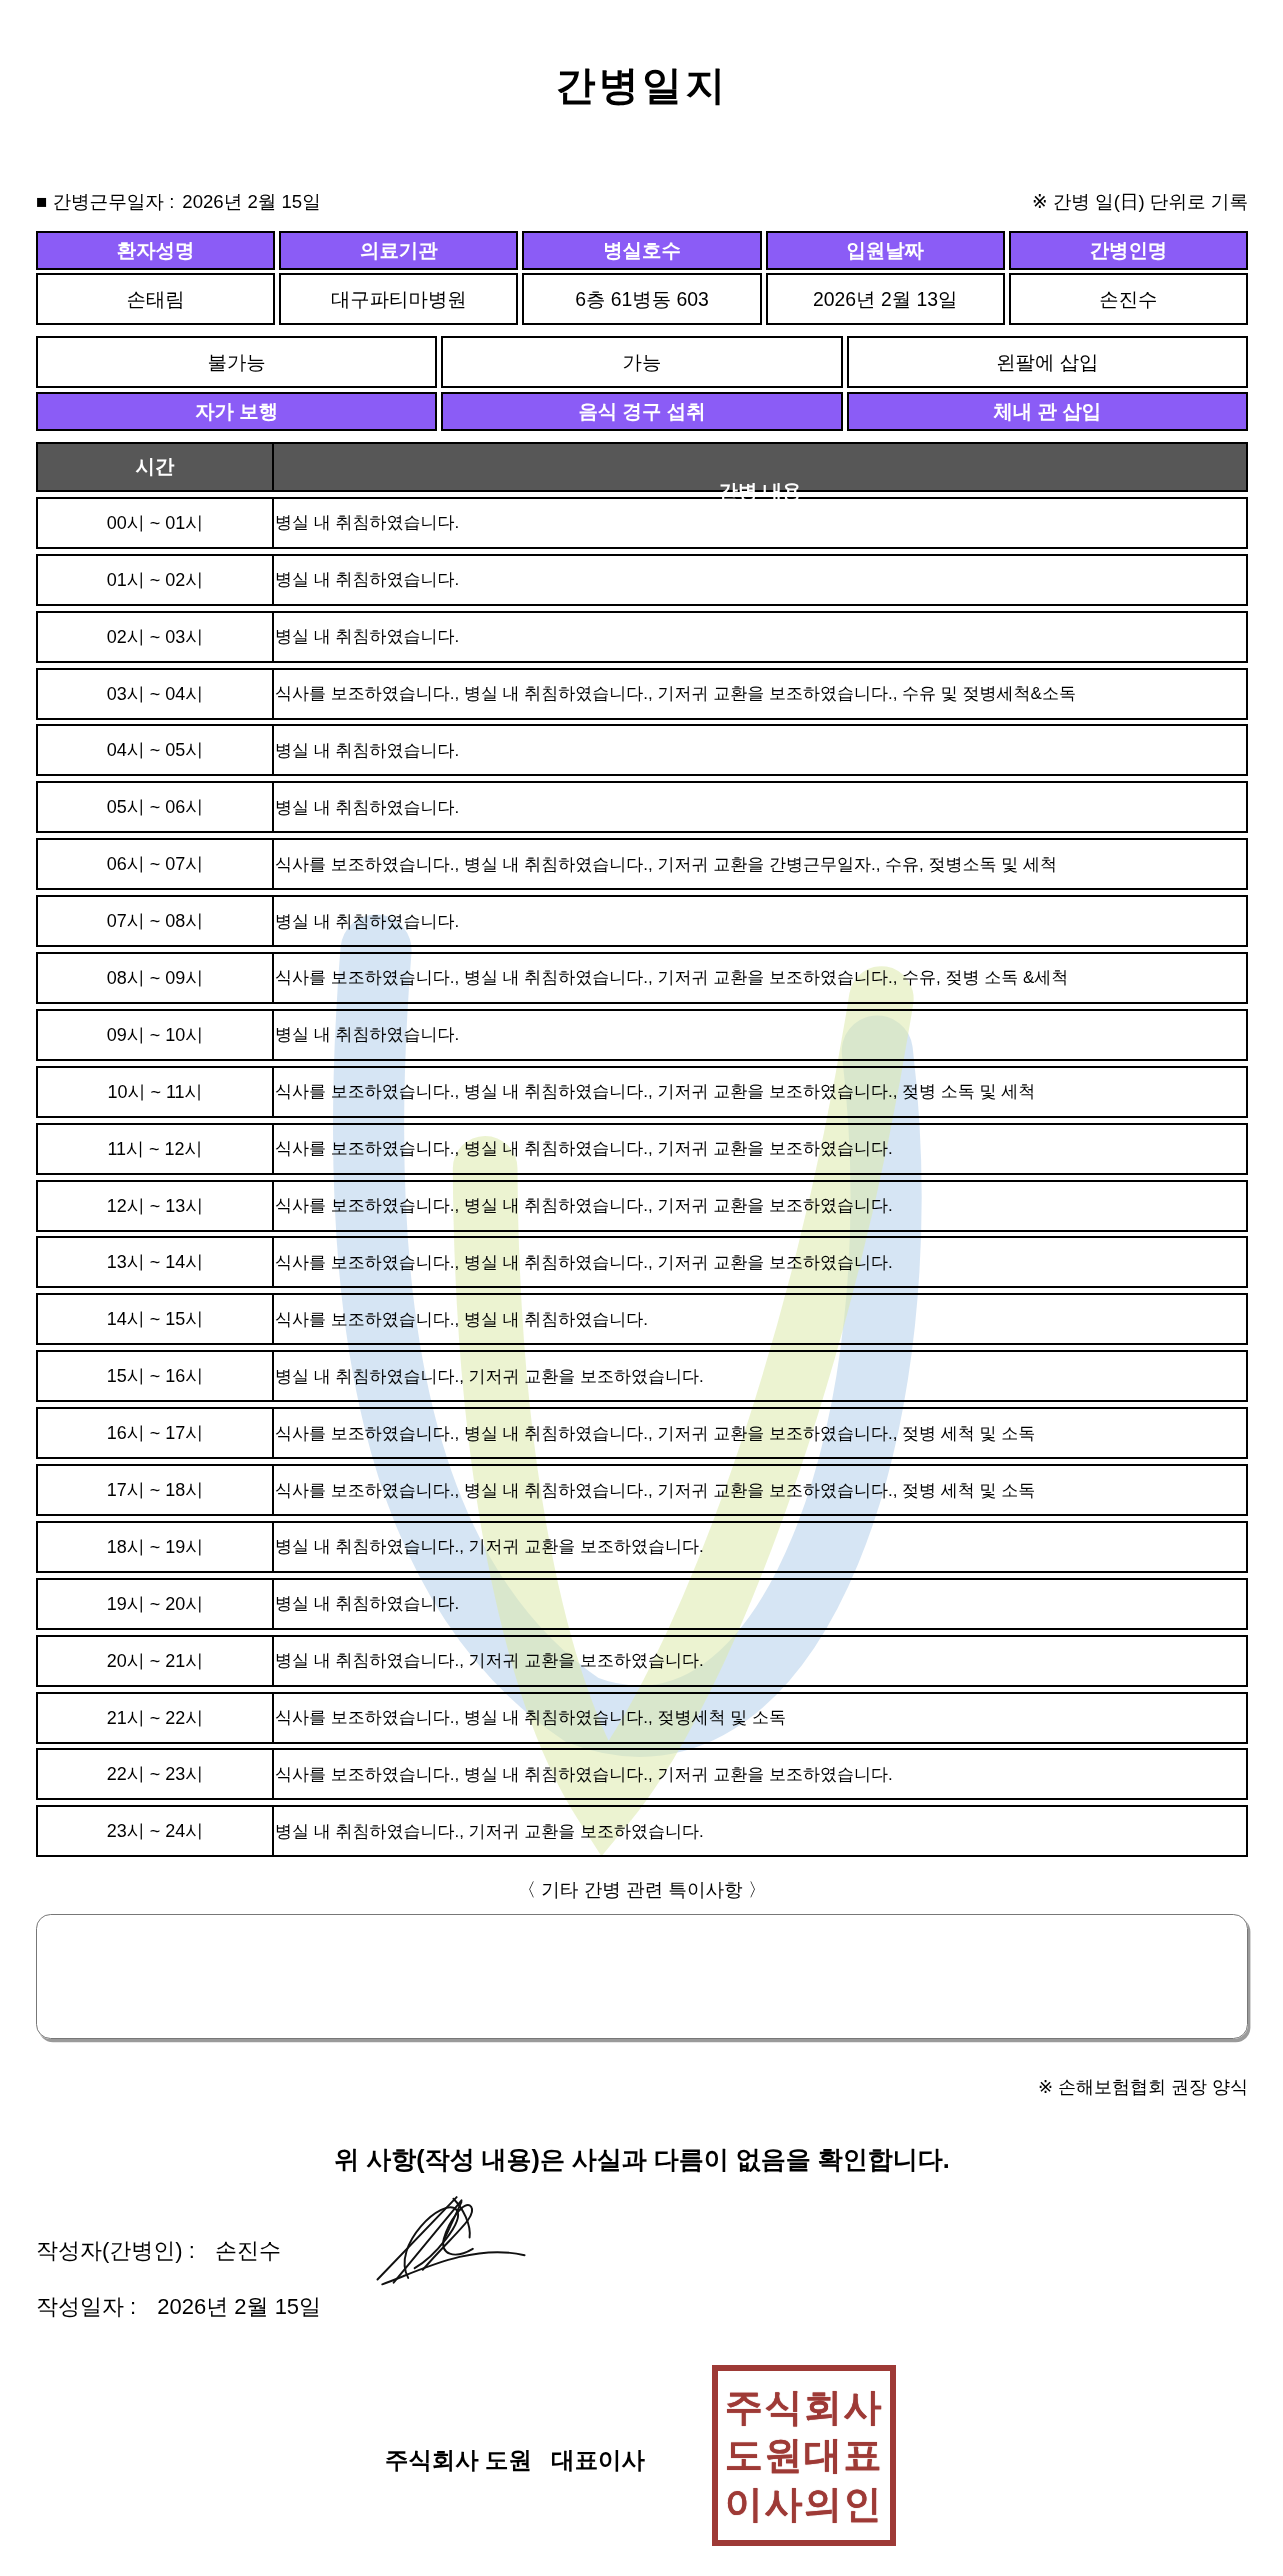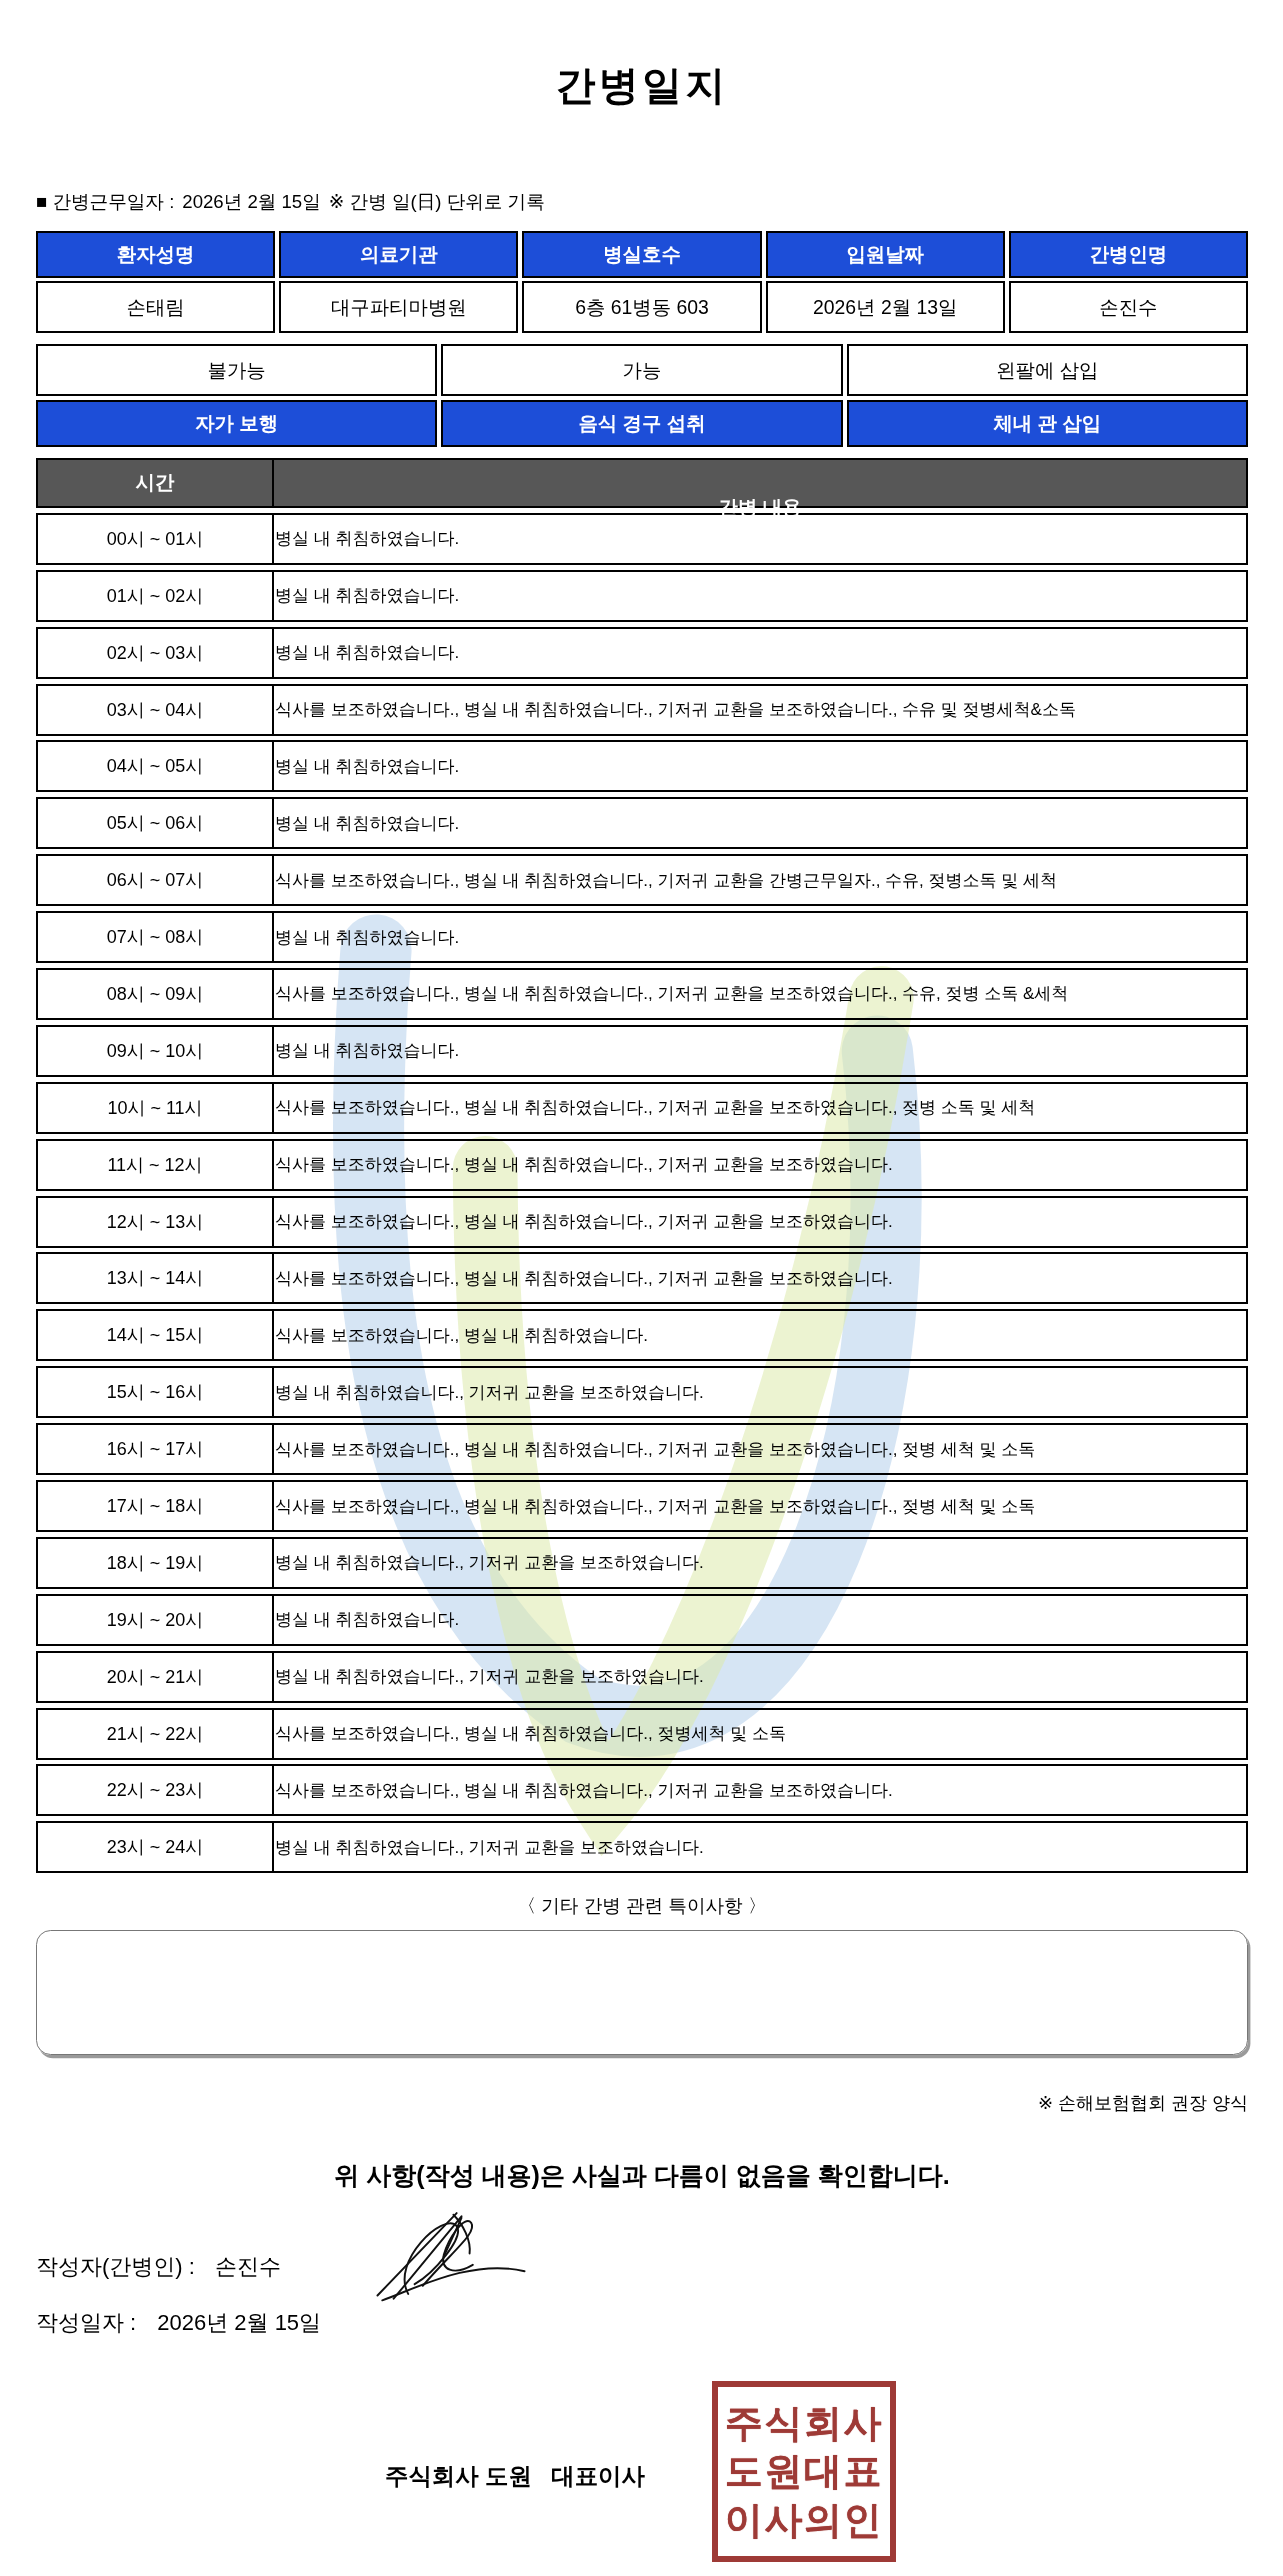--- a/index.html
+++ b/index.html
@@ -4,29 +4,29 @@
 <style>
   * { box-sizing: border-box; margin: 0; padding: 0; }
   html,body { background:#fff; }
   body { font-family: "Liberation Sans", "DejaVu Sans", sans-serif; color:#000; }
   .page { position:relative; width:1284px; height:2576px; background:#fff; overflow:hidden; margin:0 auto; }
   .watermark { position:absolute; left:0; top:0; width:1284px; height:2576px; z-index:0; pointer-events:none; }
   .content { position:relative; z-index:1; padding:0 36px; }
 
   .doc-title { margin-top:58px; text-align:center; font-size:40px; font-weight:bold; letter-spacing:3.2px; }
 
-  .meta-row { margin-top:76px; display:flex; justify-content:flex-start; align-items:flex-end; font-size:18.6px; }
+  .meta-row { margin-top:76px; display:flex; justify-content:space-between; align-items:flex-end; font-size:18.6px; }
   .meta-left span { margin-right:8px; }
 
   
   .grid-row { display:flex; gap:4px; }
   .grid-row + .grid-row { margin-top:3.2px; }
   .cell { flex:1; border:2.4px solid #000; height:52px; display:flex; align-items:center; justify-content:center;
           font-size:19.4px; background:transparent; }
-  .cell.hd { background:#1d4ed8; color:#fff; font-weight:bold; height:47px; }
+  .cell.hd { background:#8b5cf6; color:#fff; font-weight:bold; height:39px; }
   .info-table { margin-top:16px; }
   .status-table { margin-top:11.3px; }
 
   
   .log-table { margin-top:11.3px; }
   .log-header { display:flex; border:2.4px solid #000; background:#575757; color:#fff; font-weight:bold; height:50px; }
   .log-header .lt { width:236px; border-right:2.4px solid #000; display:flex; align-items:center; justify-content:center; font-size:19.4px; }
   .log-header .lc { flex:1; display:flex; align-items:center; justify-content:center; font-size:19.4px;margin-top:48px; }
   .log-row { display:flex; border:2.4px solid #000; height:52px; margin-top:4.9px; background:transparent; }
   .log-time { width:236px; border-right:2.4px solid #000; display:flex; align-items:center; justify-content:center; font-size:18px; }

